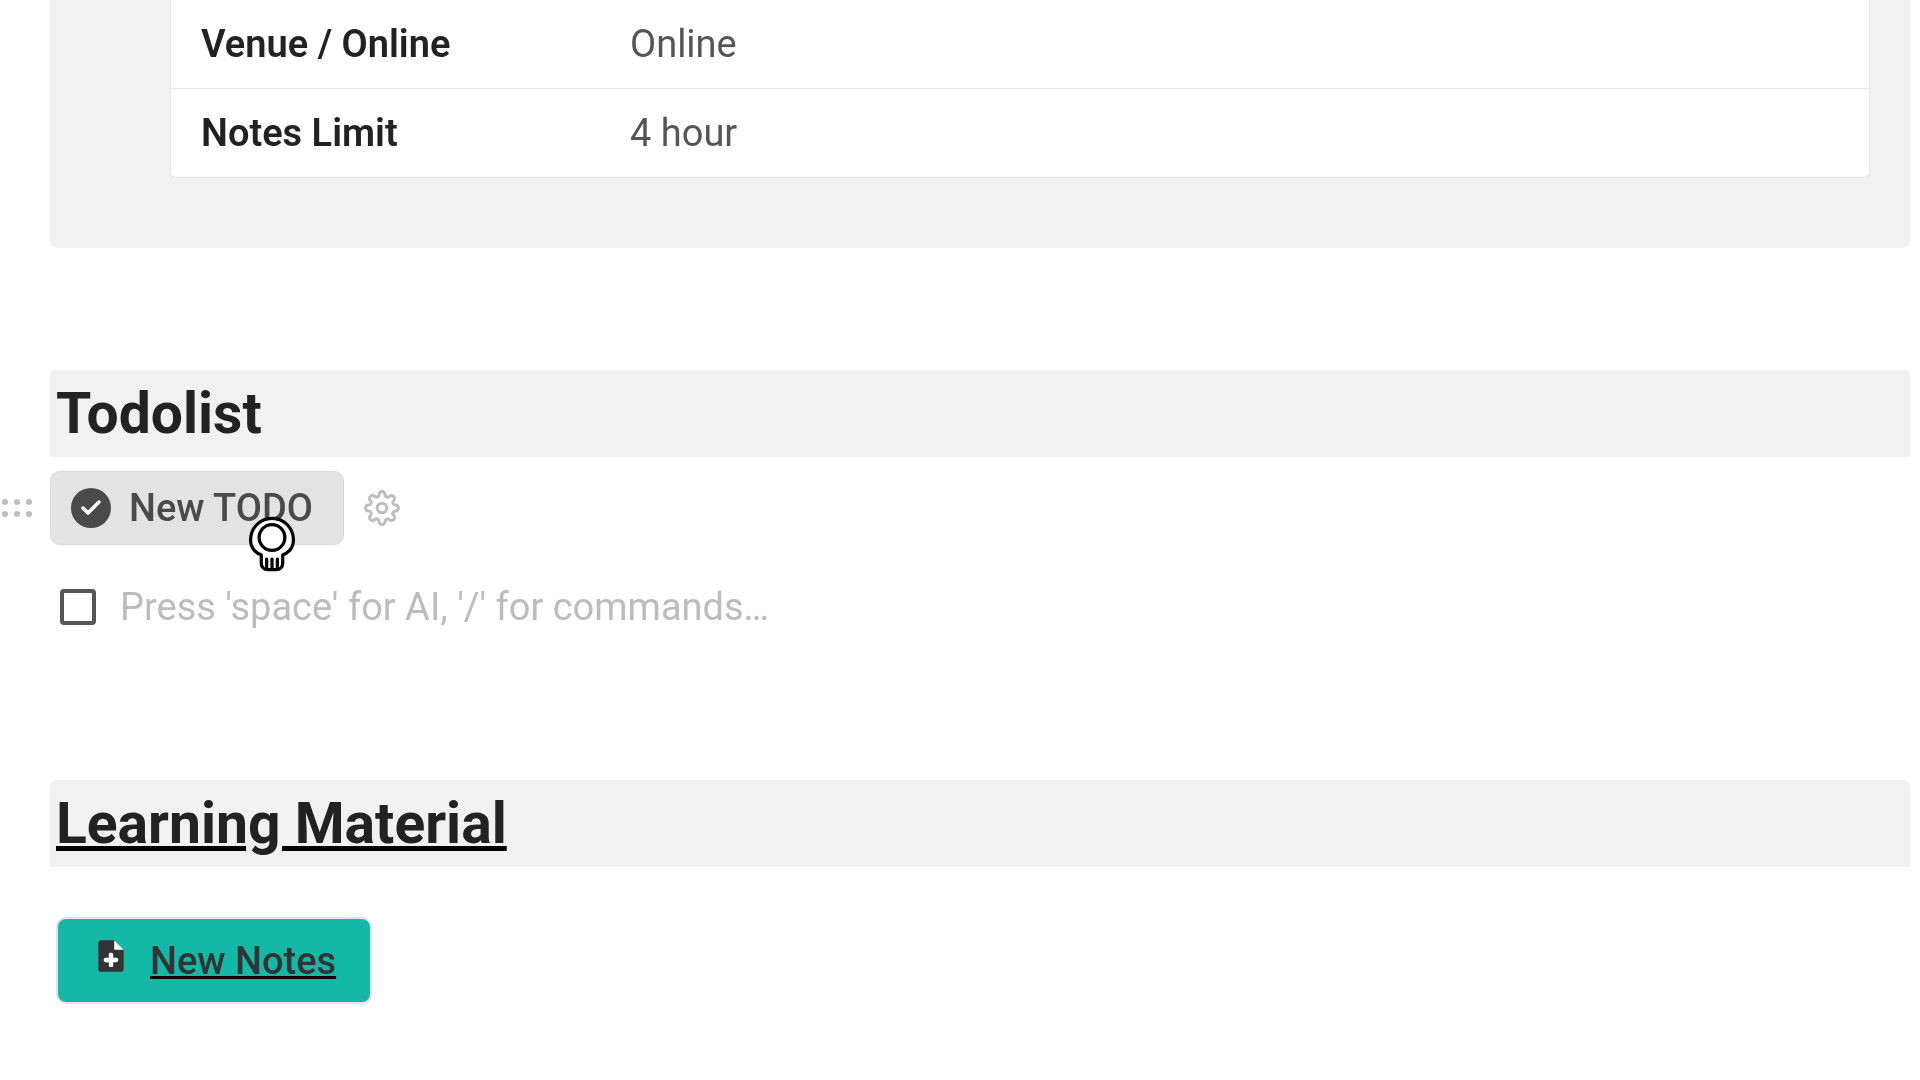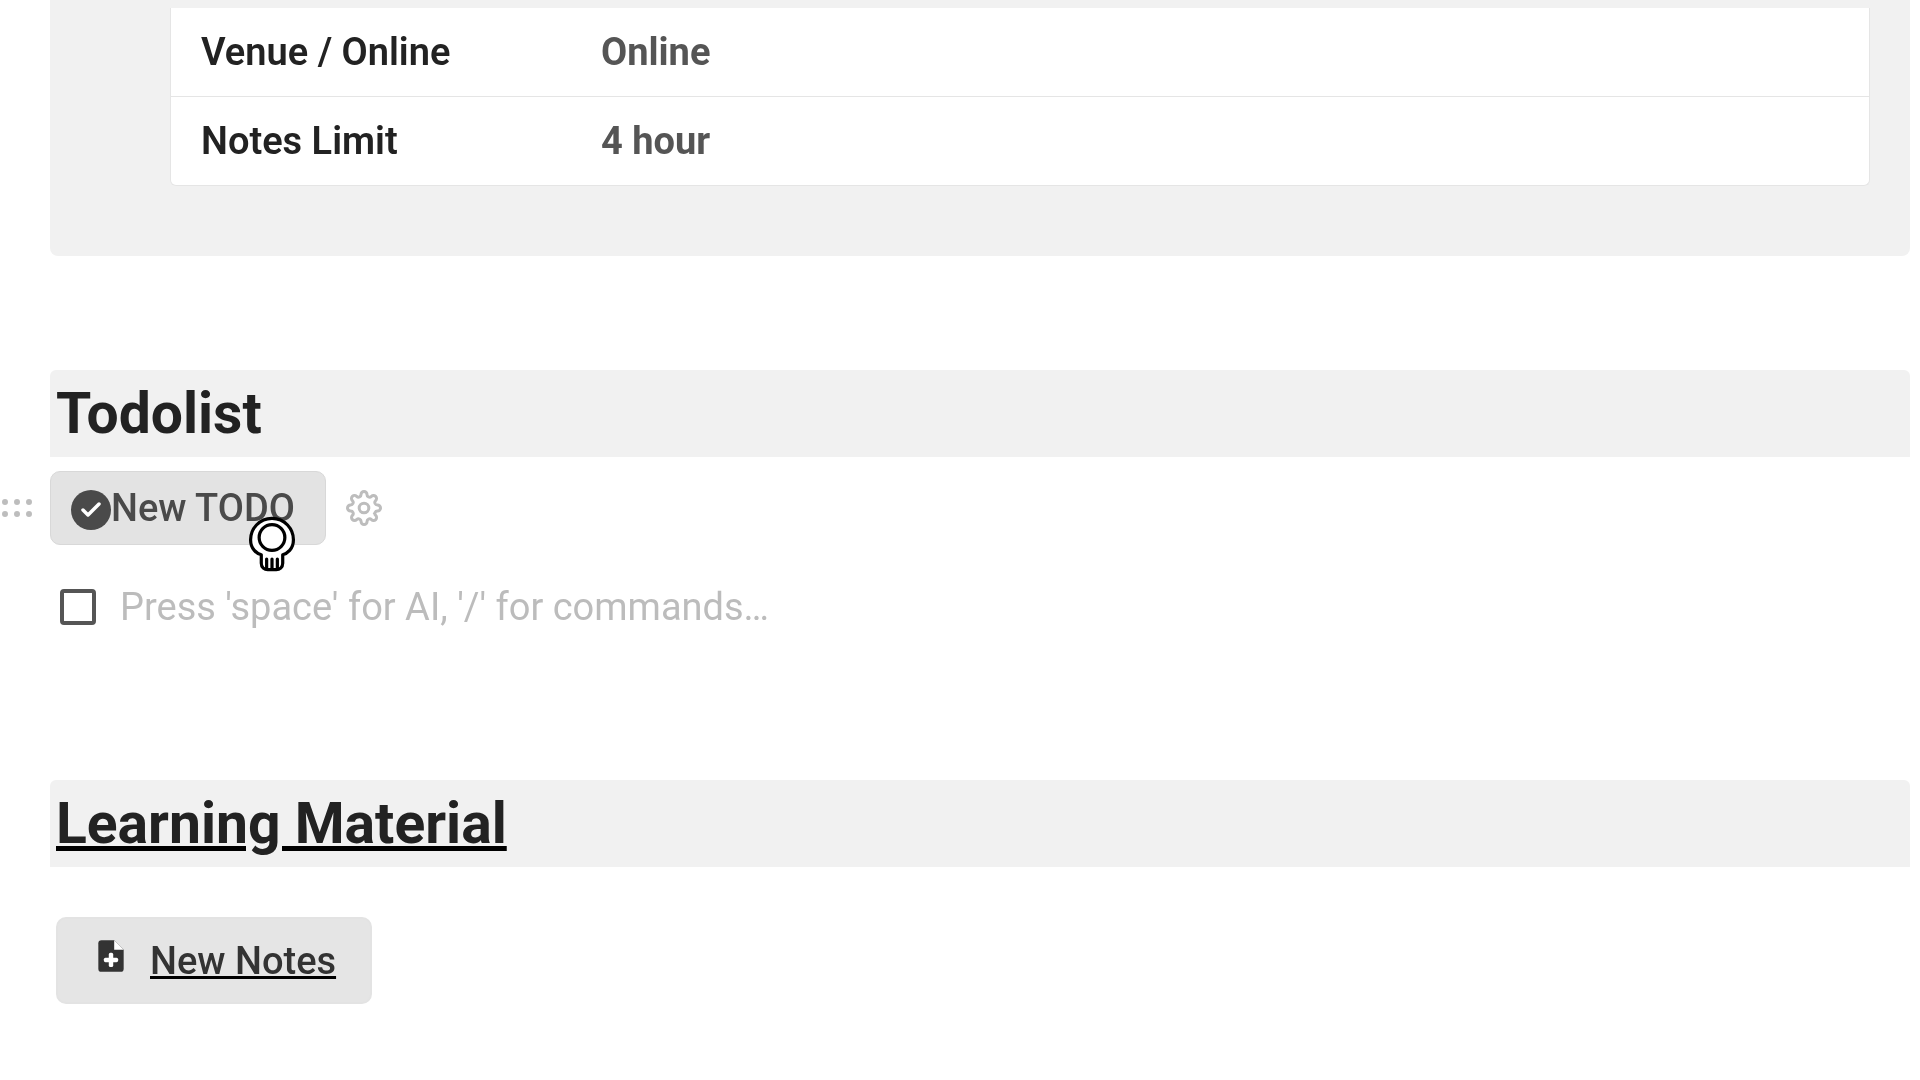--- a/index.html
+++ b/index.html
@@ -6,21 +6,21 @@
   html, body { width: 1920px; height: 1080px; background: #fff; font-family: -apple-system, BlinkMacSystemFont, "Segoe UI", Roboto, sans-serif; overflow: hidden; }
   body { position: relative; }
 
   
   .info-card {
     position: absolute;
     left: 50px; top: 0;
     right: 10px;
     background: #f1f1f1;
     border-radius: 0 0 8px 8px;
-    padding: 8px 0 70px 0;
+    padding: 0 0 70px 0;
   }
   .info-table {
     margin-left: 120px;
     margin-right: 40px;
     background: #fff;
     border: 1px solid #e5e5e5;
     border-radius: 6px;
     border-top: none;
     border-top-left-radius: 0;
     border-top-right-radius: 0;
@@ -32,22 +32,23 @@
   }
   .info-row:first-child { border-top: none; }
   .info-key {
     width: 400px;
     font-size: 38px;
     font-weight: 600;
     color: #222;
   }
   .info-val {
     font-size: 38px;
-    font-weight: 700;
+    font-weight: 400;
     color: #555;
+    margin-left: 29px;
   }
 
   
   .section {
     position: absolute;
     left: 50px; right: 10px;
   }
   .section-header {
     background: #f1f1f1;
     border-radius: 6px 6px 0 0;
@@ -72,21 +73,22 @@
     display: flex; flex-wrap: wrap;
     align-content: center; justify-content: center;
     gap: 6px 6px;
     opacity: 0.55;
   }
   .drag-handle span {
     width: 6px; height: 6px; border-radius: 50%;
     background: #888;
   }
   .new-todo-btn {
-    display: flex; align-items: flex-end;
+    display: flex; align-items: center;
+    gap: 18px;
     background: #e3e3e3;
     border: 1px solid #d8d8d8;
     border-radius: 10px;
     padding: 14px 30px 14px 20px;
     font-size: 38px;
     font-weight: 500;
     color: #4a4a4a;
     cursor: pointer;
     position: relative;
   }
@@ -134,21 +136,21 @@
   }
   .action-btn {
     display: flex; align-items: center;
     gap: 20px;
     border: 2px solid #e3e3e3;
     border-radius: 10px;
     padding: 18px 34px;
     font-size: 38px;
     font-weight: 500;
     color: #333;
-    background: #e5e5e5;
+    background: #14b8a6;
     cursor: pointer;
   }
   .action-btn svg { width: 38px; height: 38px; }
 
   
   .cursor {
     position: absolute;
     left: 245px; top: 514px;
     pointer-events: none;
   }

